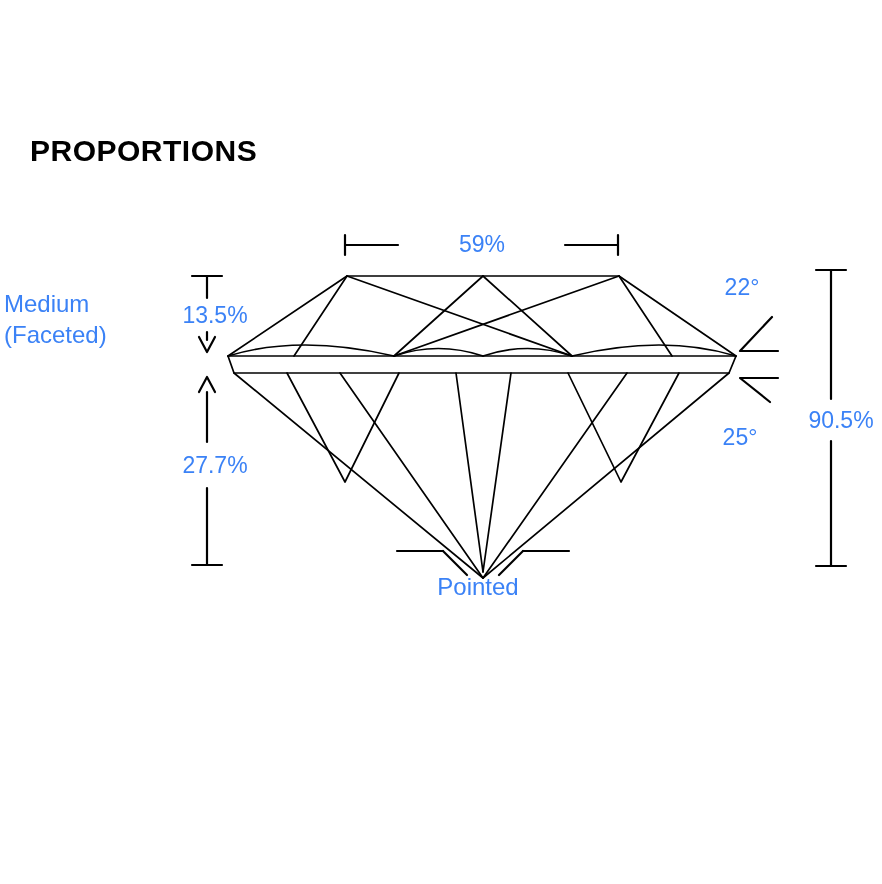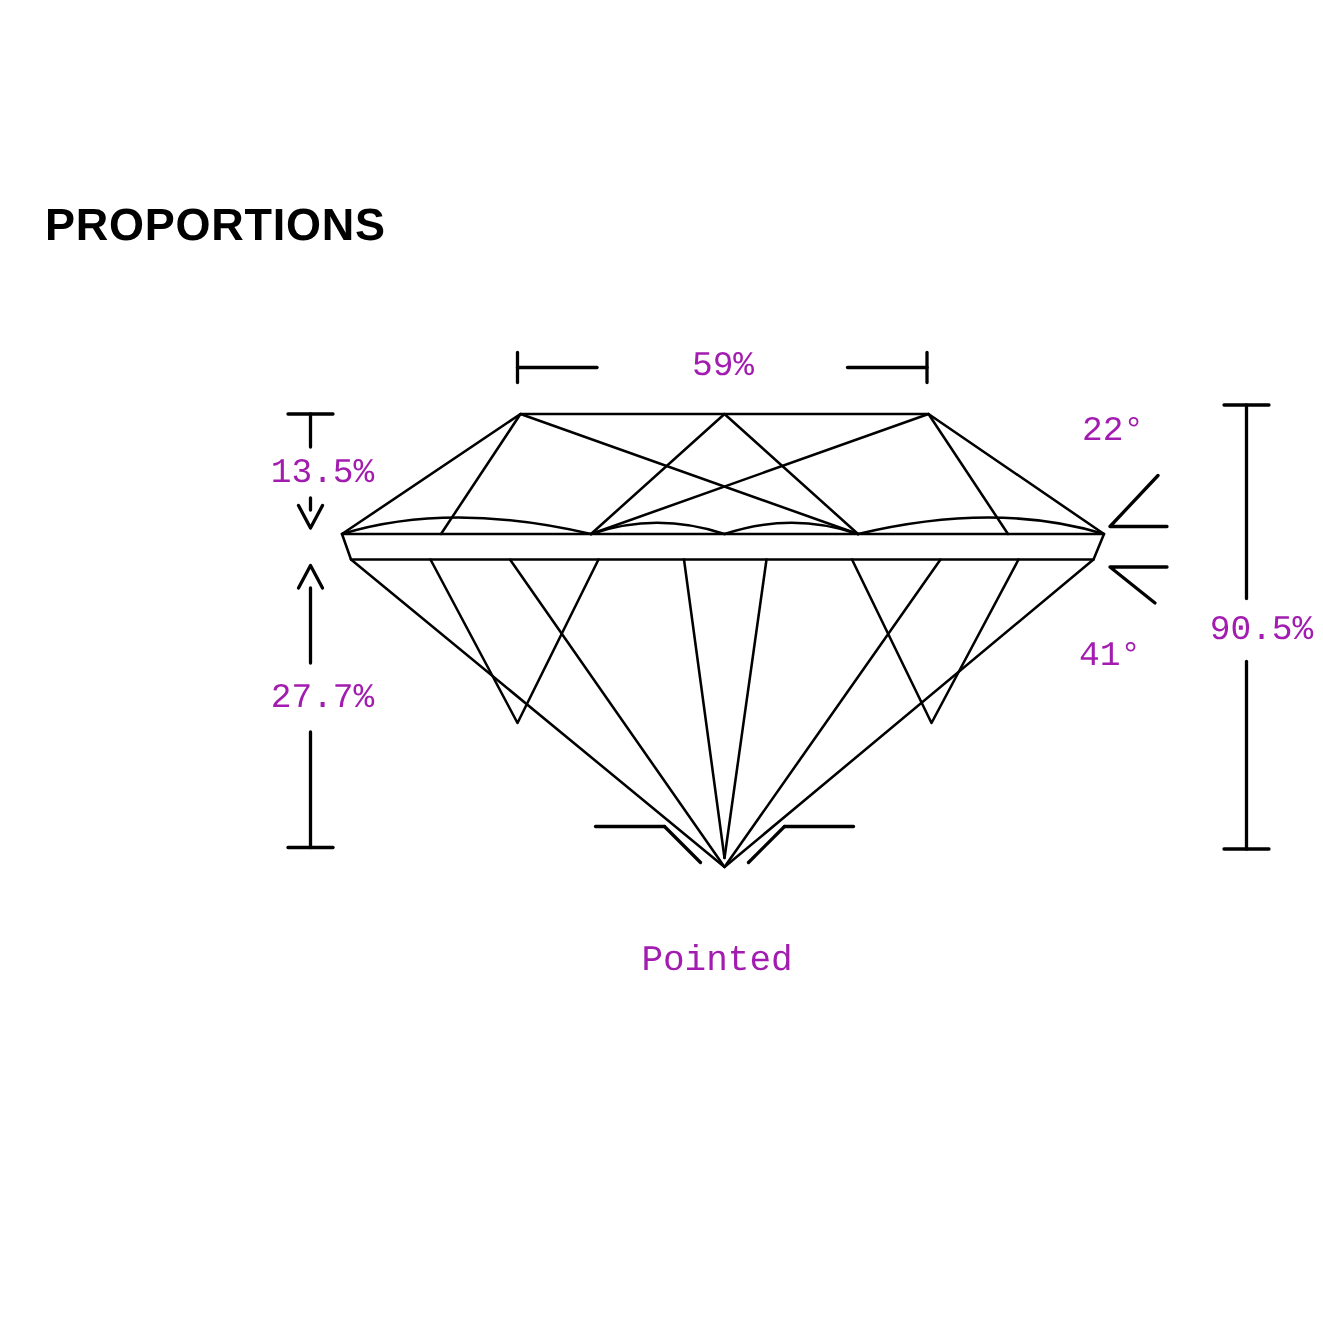--- a/index.html
+++ b/index.html
@@ -18,23 +18,22 @@
     left: 30px;
     top: 134px;
     font-size: 30px;
     font-weight: bold;
     letter-spacing: 0.5px;
     color: #000;
   }
   .label {
     position: absolute;
     font-size: 23px;
-    color: #a21caf;
+    color: #3b82f6;
     white-space: nowrap;
-    font-family: Liberation Mono, monospace;
   }
   .center { transform: translate(-50%, -50%); }
   .girdle-label { font-size: 24px; line-height: 31px; }
   .big { font-size: 24px; }
 </style>
 </head>
 <body>
 
 <div class="canvas">
 
@@ -113,20 +112,24 @@
   </svg>
 
   <div class="label center" style="left:482px; top:244px;">59%</div>
 
   <div class="label center" style="left:215px; top:315px;text-align:right;">13.5%</div>
 
   <div class="label center" style="left:215px; top:465px;">27.7%</div>
 
   <div class="label center" style="left:742px; top:287px;">22°</div>
 
-  <div class="label center" style="left:740px; top:437px;">41°</div>
+  <div class="label center" style="left:740px; top:437px;">25°</div>
 
   <div class="label center" style="left:841px; top:420px;">90.5%</div>
 
+  <div class="label girdle-label" style="left:4px; top:288px;">
+    <div>Medium</div>
+    <div>(Faceted)</div>
+  </div>
 
-  <div class="label center big" style="left:478px; top:641px;">Pointed</div>
+  <div class="label center big" style="left:478px; top:587px;">Pointed</div>
 
 </div>
 
 </body></html>

